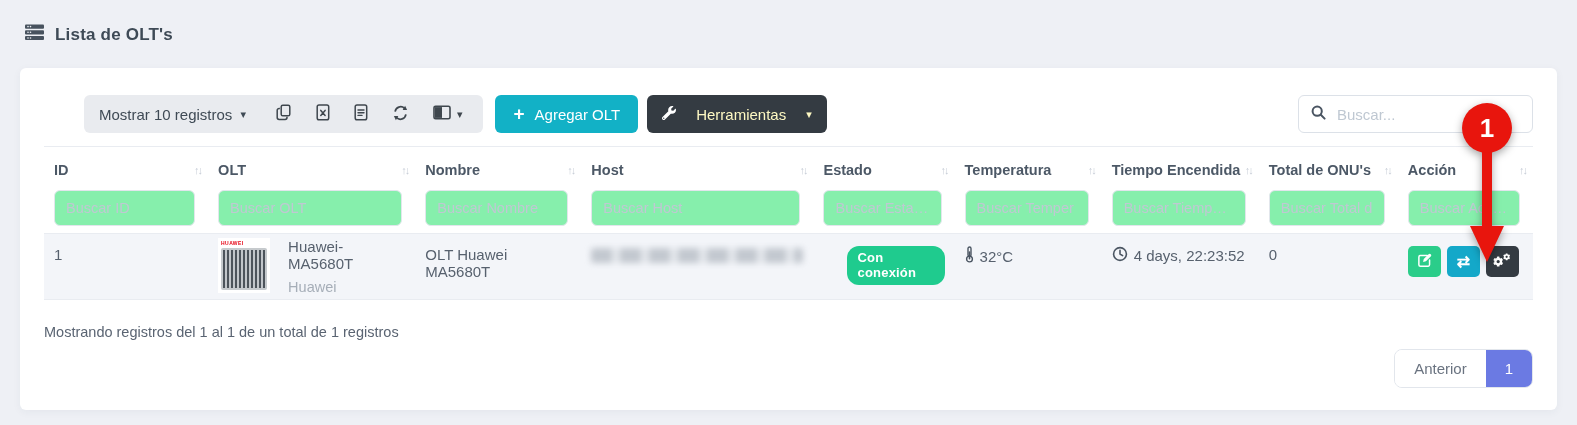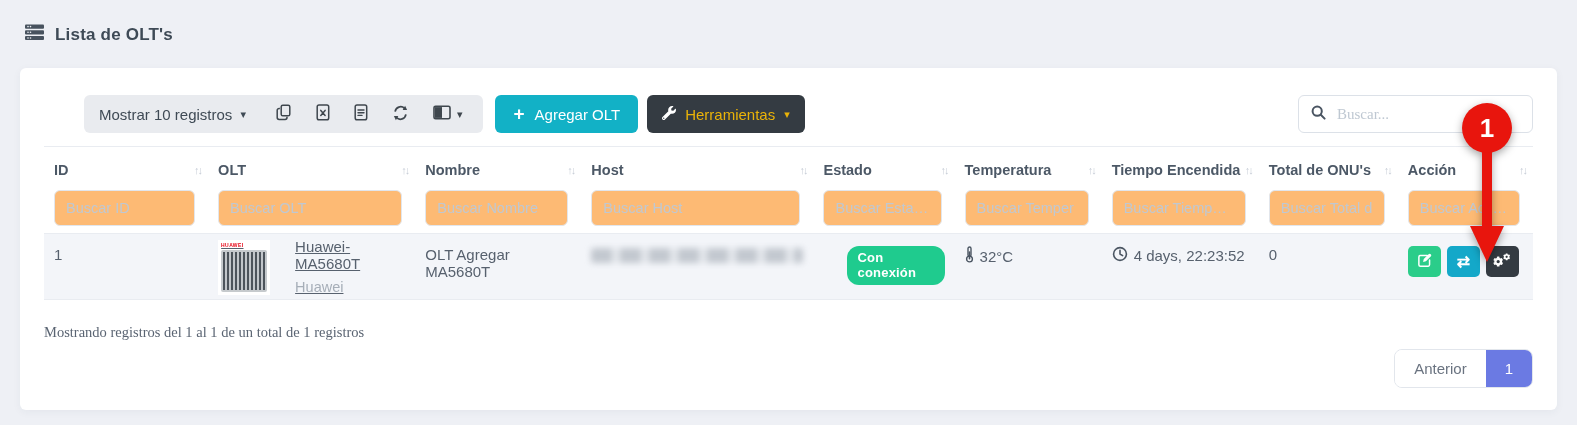--- a/index.html
+++ b/index.html
@@ -32,54 +32,54 @@
   }
   .caret { font-size:11px; color:inherit; line-height:1; }
   .icon-btn { background:none; border:none; padding:0 6px; display:flex; align-items:center; gap:6px; cursor:pointer; color:#3f474e; }
   .btn-add {
     margin-left:12px; background:#12b1c6; color:#fff; border:none; border-radius:6px;
     height:38px; padding:0 18px; font-family:inherit; font-size:15px;
     display:flex; align-items:center; gap:10px; cursor:pointer;
   }
   .plus-glyph { font-size:19px; font-weight:700; line-height:1; margin-top:-1px; }
   .btn-tools {
-    margin-left:9px; background:#343b42; color:#eab308; border:none; border-radius:6px;
+    margin-left:9px; background:#343b42; color:#fef9c3; border:none; border-radius:6px;
     height:38px; padding:0 15px; font-family:inherit; font-size:15px;
-    display:flex; align-items:center; gap:9px; cursor:pointer;
+    display:flex; align-items:center; gap:20px; cursor:pointer;
   }
   .search-box {
     margin-left:auto; width:235px; height:38px; background:#fff;
     border:1px solid #dce1e8; border-radius:6px;
     display:flex; align-items:center; gap:9px; padding:0 12px;
   }
   .search-box input {
     border:none; outline:none; flex:1; min-width:0;
-    font-family:Liberation Serif, serif; font-size:15px; color:#be185d; background:transparent;
+    font-family:Liberation Sans, sans-serif; font-size:15px; color:#be185d; background:transparent;
   }
   ::placeholder { color:#bfc8d2; opacity:1; }
 
   
   table { width:100%; border-collapse:collapse; table-layout:fixed; margin-top:13px; }
   th {
     font-size:14.5px; font-weight:700; color:#4c5866; text-align:left;
     padding:15px 26px 9px 10px; position:relative; border-top:1px solid #e9ecf1;
     white-space:nowrap; overflow:hidden;margin-top:38px;
   }
   .sort { position:absolute; right:7px; top:17px; font-size:11px; color:#c7cdd7; letter-spacing:-2px; cursor:pointer; }
   .filter-row td { padding:3px 13px 7px 10px; }
   .filter-row input {
     width:100%; height:36px; border:1px solid #e2e6ec; border-radius:6px;
-    padding:0 11px; font-family:inherit; font-size:14.5px; color:#4c5866; background:#fdba74; outline:none;
+    padding:0 11px; font-family:inherit; font-size:14.5px; color:#4c5866; background:#86efac; outline:none;
     text-overflow:ellipsis; white-space:nowrap; overflow:hidden;
   }
   tbody tr { background:#f3f5f9; border-top:1px solid #e9ecf1; border-bottom:1px solid #e9ecf1; }
   tbody td { padding:12px 10px; font-size:15px; color:#57616e; vertical-align:top; }
   td.olt-td { padding:4px 10px; }
 
-  .olt-cell { display:flex; align-items:flex-end; gap:25px;text-decoration:underline; }
+  .olt-cell { display:flex; align-items:flex-start; gap:18px; }
   .device-thumb { width:52px; flex:0 0 52px; background:#fff; padding:2px 3px 3px 3px; }
   .device-logo { color:#e60012; font-size:5px; font-weight:700; letter-spacing:.4px; line-height:7px; }
   .device-chassis {
     margin-top:1px; height:42px; border:2px solid #c6cacd; border-radius:2px;
     background:repeating-linear-gradient(90deg,#4d545b 0 2px,#c2c6ca 2px 4px);
   }
   .olt-name { font-size:15px; color:#57616e; }
   .olt-brand { font-size:14.5px; color:#a6aeb8; margin-top:7px; }
 
   .host-blur {
@@ -97,21 +97,21 @@
   .actions { display:flex; gap:6px; justify-content:flex-end; padding-right:4px; }
   .action-btn {
     width:34px; height:31px; border:none; border-radius:5px; color:#fff; cursor:pointer;
     display:flex; align-items:center; justify-content:center; font-family:inherit;
   }
   .action-edit { background:#2bcd8a; }
   .action-exchange { background:#14a8c9; font-size:16px; font-weight:700; line-height:1; }
   .action-cogs { background:#343b42; }
 
   
-  .table-info { margin-top:24px; font-size:14.5px; color:#5a6472;font-family:Liberation Serif, serif; }
+  .table-info { margin-top:24px; font-size:14.5px; color:#5a6472; }
   .pagination {
     position:absolute; right:24px; bottom:22px; display:flex;
     border:1px solid #e2e6ec; border-radius:8px; overflow:hidden; background:#fff;
   }
   .page-btn {
     background:#fff; border:none; height:37px; padding:0 19px;
     font-family:inherit; font-size:15px; color:#6a7380; cursor:pointer;
   }
   .page-btn.active { background:#6b7ae3; color:#fff; }
 
@@ -267,21 +267,21 @@
             <div class="device-thumb">
               <div class="device-logo">HUAWEI</div>
               <div class="device-chassis"></div>
             </div>
             <div>
               <div class="olt-name">Huawei-MA5680T</div>
               <div class="olt-brand">Huawei</div>
             </div>
           </div>
         </td>
-        <td>OLT Agregar MA5680T</td>
+        <td>OLT Huawei MA5680T</td>
         <td>
           <span class="host-blur"></span>
         </td>
         <td>
           <span class="badge-success">Con conexión</span>
         </td>
         <td>
           <span class="iconline">
             <span>
               <svg width="9" height="17" viewBox="0 0 9 17">

